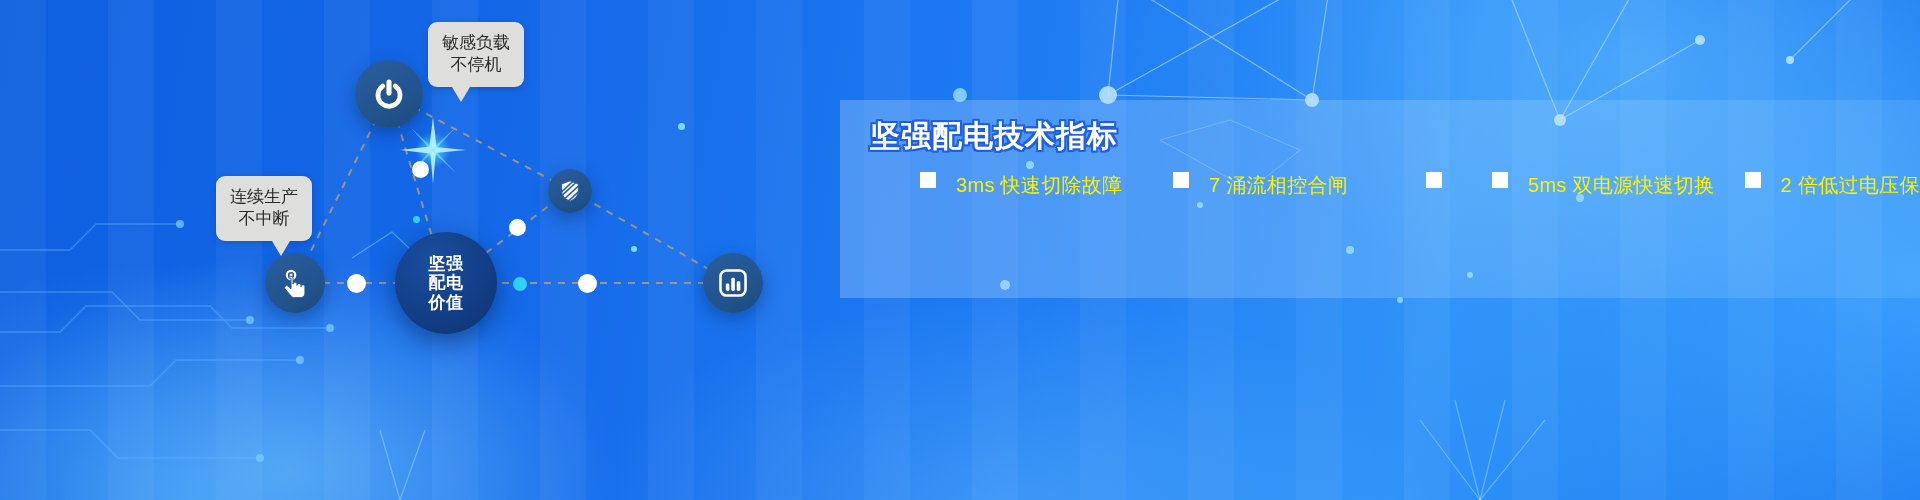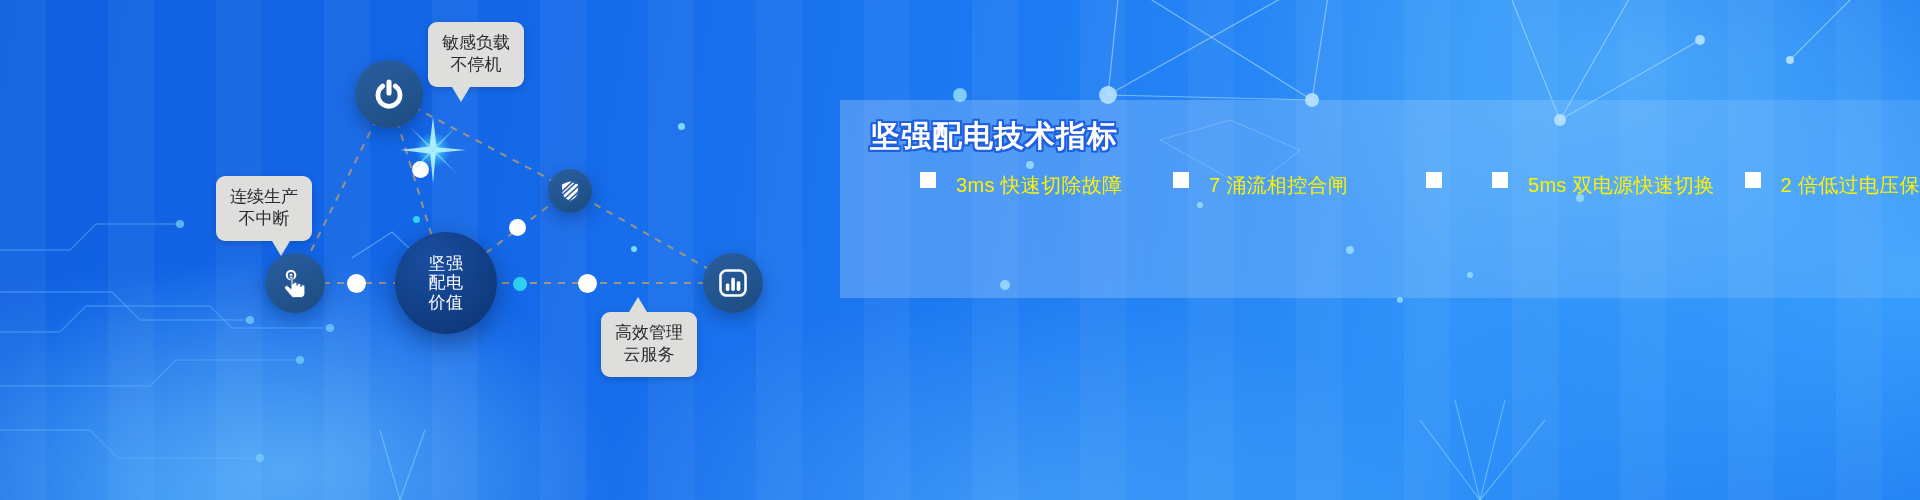--- a/index.html
+++ b/index.html
@@ -49,21 +49,21 @@
     box-shadow:0 6px 18px rgba(4,30,80,.35);
   }
   .node.dark{ background:linear-gradient(150deg,#2a5d9e 0%,#22558f 55%,#1d4a7f 100%); }
   .node svg{ display:block; }
 
   .center-node{
     position:absolute; width:102px; height:102px; border-radius:50%;
     background:radial-gradient(circle at 35% 28%, #1b4ea0 0%, #123f86 55%, #0d3372 100%);
     box-shadow:0 8px 24px rgba(3,24,66,.45);
     display:flex; flex-direction:column; align-items:center; justify-content:center;
-    color:#fff; font-weight:normal; font-size:17px; line-height:1.12; letter-spacing:.5px;
+    color:#fff; font-weight:bold; font-size:17px; line-height:1.12; letter-spacing:.5px;
   }
   .center-node span{ display:block; }
 
   .bubble{
     position:absolute; background:#dededc; color:#2b2b2b;
     border-radius:9px; padding:10px 14px 11px;
     font-size:17px; line-height:1.28; text-align:center; white-space:nowrap;
     box-shadow:0 2px 7px rgba(0,20,60,.22);
   }
   .bubble .tail{
@@ -267,25 +267,20 @@
       <div class="tail" style="left:24px;bottom:-15px;"></div>
     </div>
 
 
     <div class="bubble" style="left:182px;top:176px;margin-left:34px;">
       <div>连续生产</div>
       <div>不中断</div>
       <div class="tail" style="right:22px;bottom:-15px;"></div>
     </div>
 
-    <div class="bubble" style="left:601px;top:312px;">
-      <div>高效管理</div>
-      <div>云服务</div>
-      <div class="tail" style="left:28px;top:-15px;transform:rotate(180deg);"></div>
-    </div>
 
   </div>
 
   <div id="panel">
     <div id="panel-title">坚强配电技术指标</div>
 
     <div class="metrics">
       <div class="metric">
         <span class="mk"></span>
         <span class="mt">3ms 快速切除故障</span>

